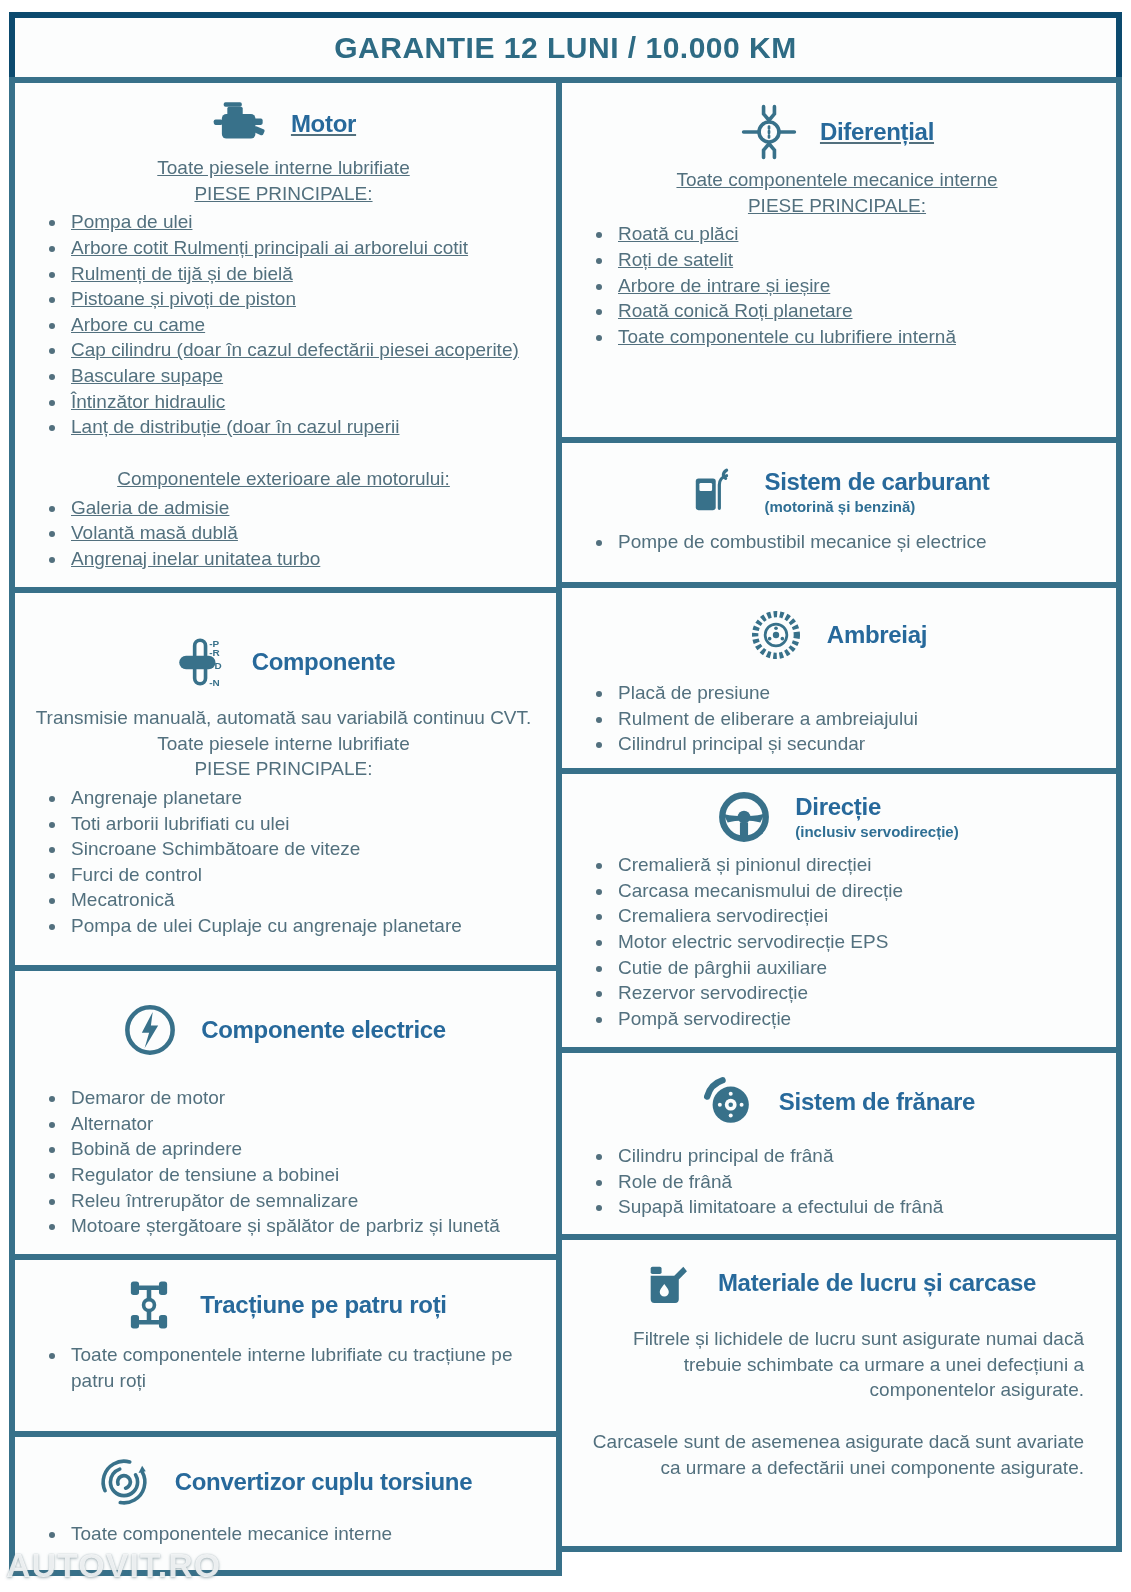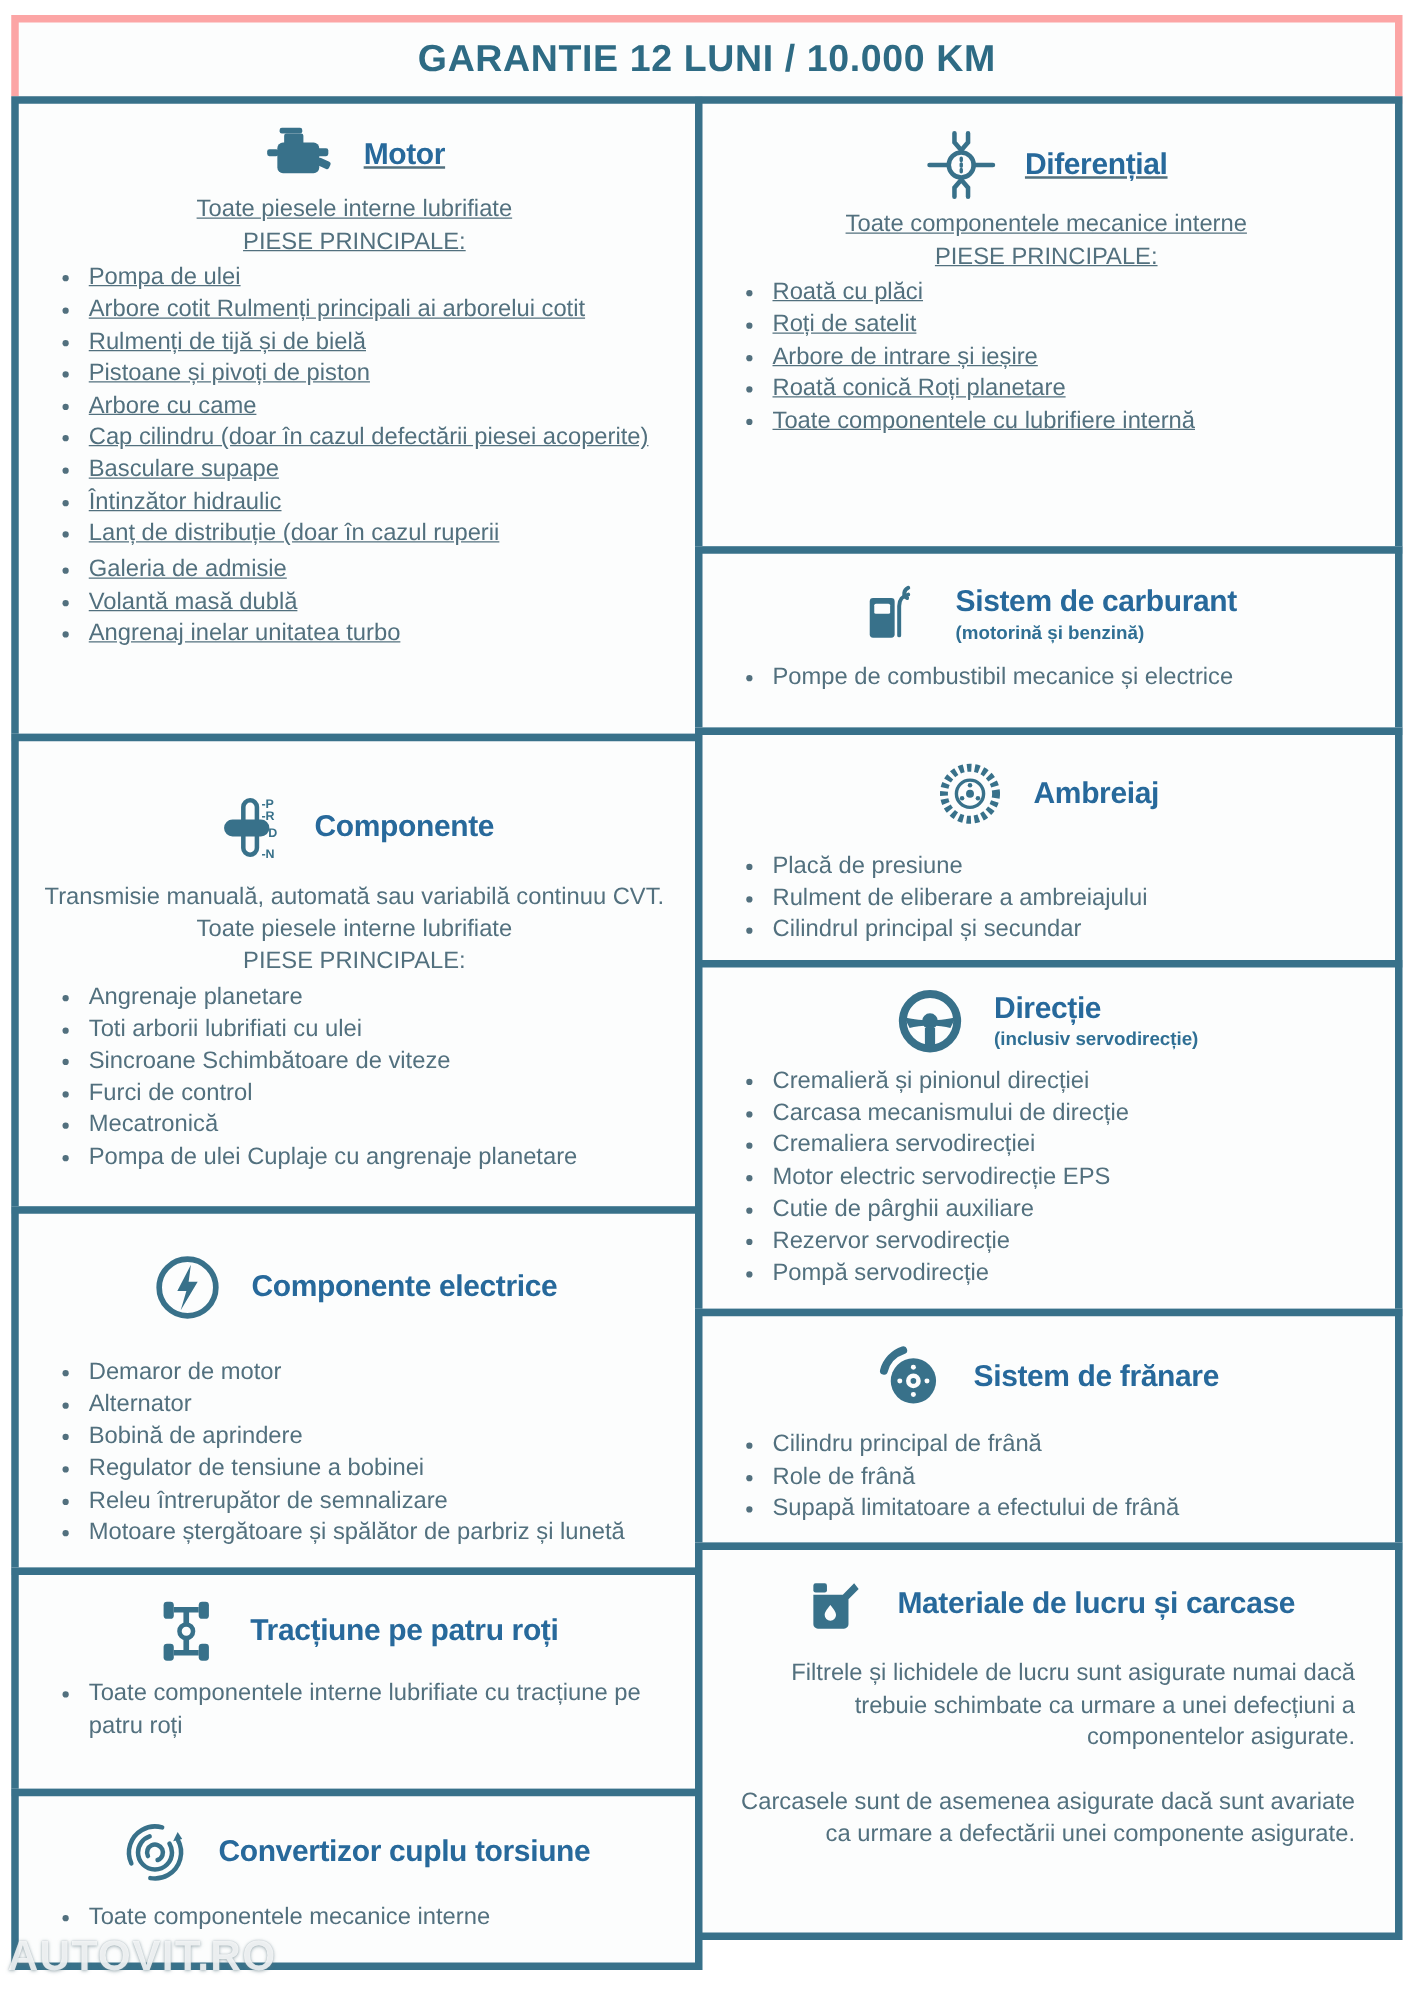--- a/index.html
+++ b/index.html
@@ -1,21 +1,21 @@
 <!DOCTYPE html>
 <html><head>
 <meta charset="utf-8">
 <style>
   html,body{margin:0;padding:0;}
   body{
     width:1131px;height:1592px;background:#ffffff;position:relative;overflow:hidden;
     font-family:"Liberation Sans", sans-serif;color:#52707e;
   }
   .header-box{
-    margin:12px 9px 0 9px;height:59px;border:6px solid #fca5a5;background:#fcfdfd;
+    margin:12px 9px 0 9px;height:59px;border:6px solid #0c4a6e;background:#fcfdfd;
     display:flex;align-items:center;justify-content:center;
   }
   .header-title{
     font-size:30px;font-weight:bold;color:#2e6b84;letter-spacing:.5px;
   }
   .cols{display:flex;align-items:flex-start;margin:-6px 9px 0 9px;}
   .col{display:flex;flex-direction:column;}
   .col-left{width:553px;}
   .col-right{flex:1;margin-left:-6px;}
   .box{
@@ -96,20 +96,21 @@
         <li>Pompa de ulei</li>
         <li>Arbore cotit Rulmenți principali ai arborelui cotit</li>
         <li>Rulmenți de tijă și de bielă</li>
         <li>Pistoane și pivoți de piston</li>
         <li>Arbore cu came</li>
         <li>Cap cilindru (doar în cazul defectării piesei acoperite)</li>
         <li>Basculare supape</li>
         <li>Întinzător hidraulic</li>
         <li>Lanț de distribuție (doar în cazul ruperii</li>
       </ul>
+      <p class="body-text center subhead">Componentele exterioare ale motorului:</p>
       <ul>
         <li>Galeria de admisie</li>
         <li>Volantă masă dublă</li>
         <li>Angrenaj inelar unitatea turbo</li>
       </ul>
     </section>
 
     <section class="box h-transmisie sec-transmisie">
       <div class="sec-head">
         <span class="icon">

